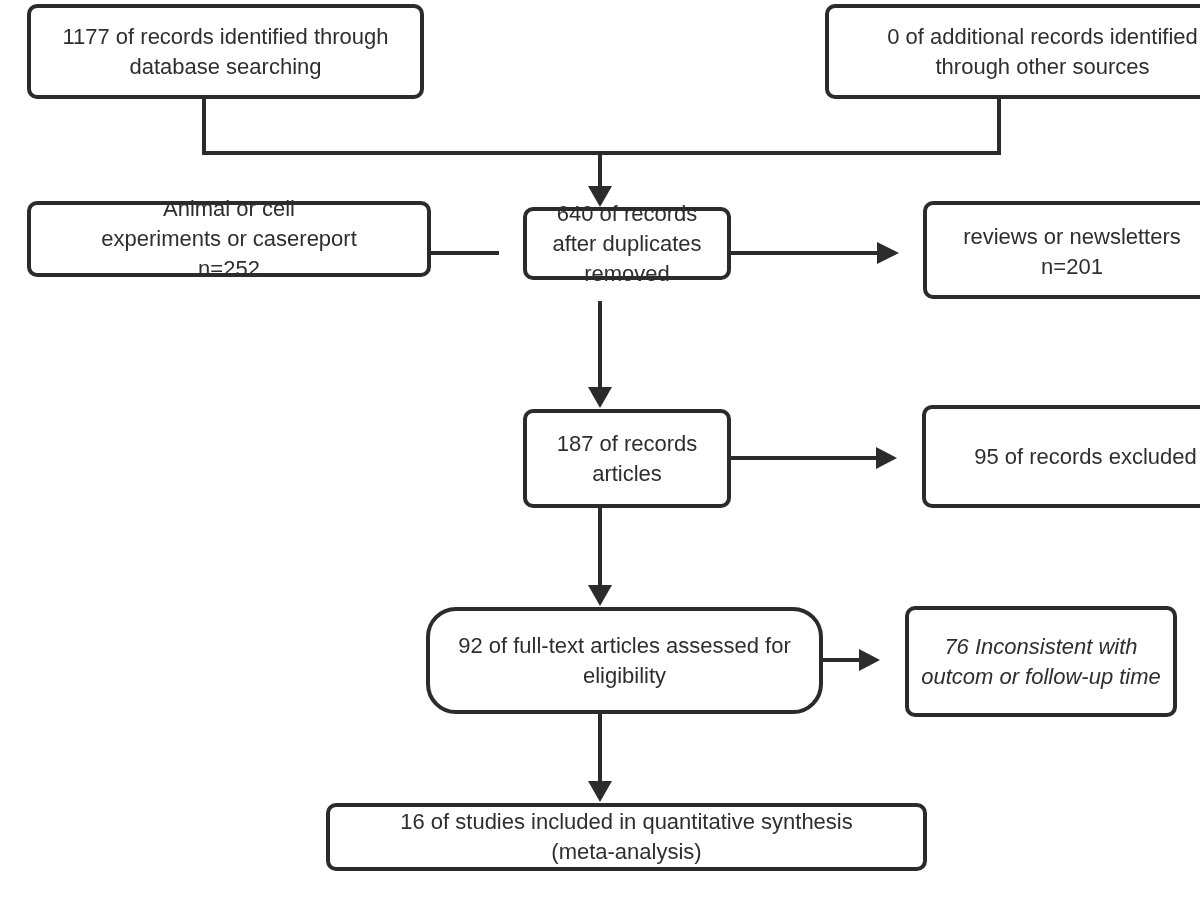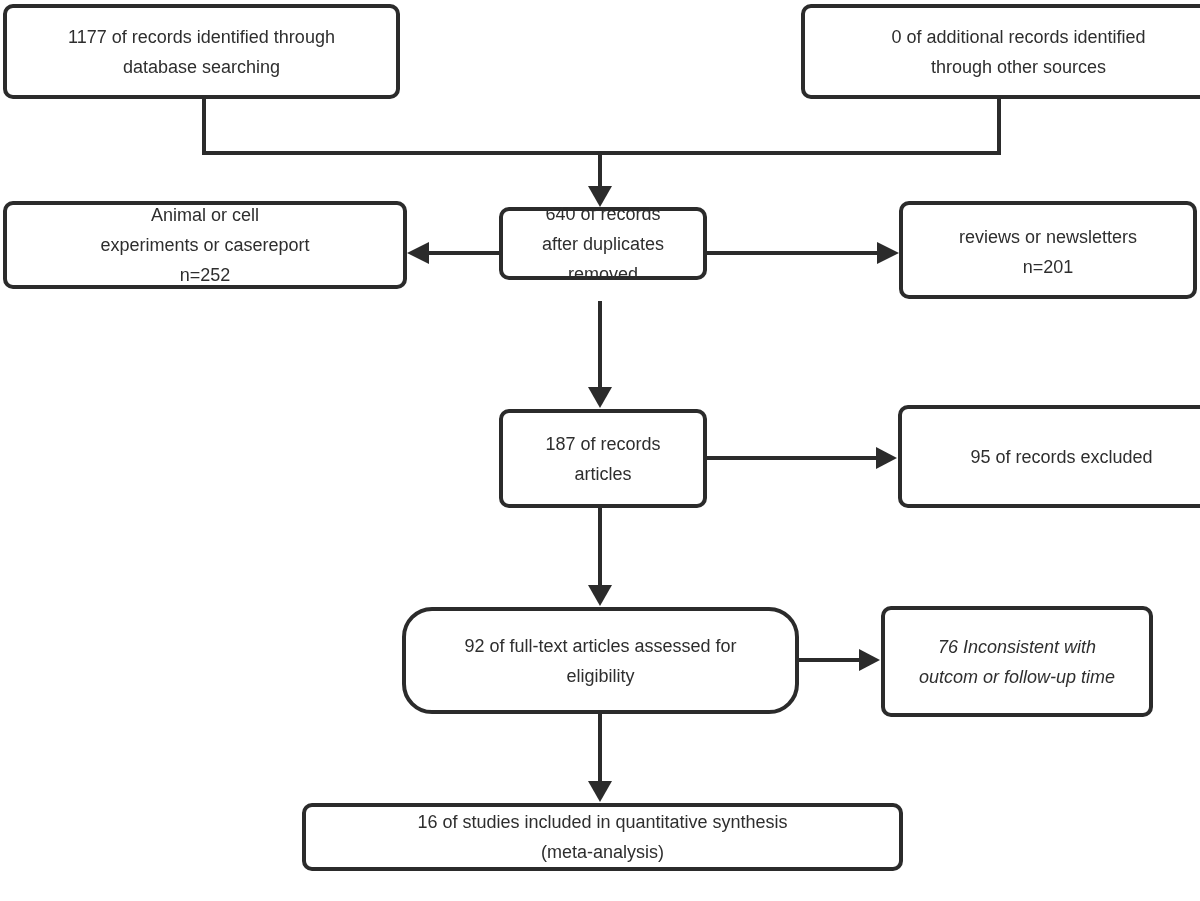--- a/index.html
+++ b/index.html
@@ -35,27 +35,28 @@
     box-sizing: border-box;
     border: 4px solid var(--line-color);
     border-radius: 10px;
     background: var(--bg-color);
     display: flex;
     flex-direction: column;
     align-items: center;
     justify-content: center;
     text-align: center;
     color: var(--text-color);
-    font-size: 18px;
+    font-size: 22px;
     line-height: 30px;
+    margin-left: 24px;
   }
   .box .line { white-space: nowrap; }
   #b-identified   { left: 3px;   top: 4px;   width: 397px; height: 95px; }
   #b-additional   { left: 801px; top: 4px;   width: 435px; height: 95px; }
-  #b-animal       { left: 3px;   top: 201px; width: 404px; height: 88px; }
+  #b-animal       { left: 3px;   top: 201px; width: 404px; height: 76px; }
   #b-duplicates   { left: 499px; top: 207px; width: 208px; height: 73px; }
   #b-reviews      { left: 899px; top: 201px; width: 298px; height: 98px;
                     justify-content: flex-start; padding-top: 17px; }
   #b-screened     { left: 499px; top: 409px; width: 208px; height: 99px; }
   #b-excluded95   { left: 898px; top: 405px; width: 327px; height: 103px; }
   #b-fulltext     { left: 402px; top: 607px; width: 397px; height: 107px; border-radius: 30px; }
   #b-inconsistent { left: 881px; top: 606px; width: 272px; height: 111px; font-style: italic; }
   #b-included     { left: 302px; top: 803px; width: 601px; height: 68px; }
 </style>
 </head>

